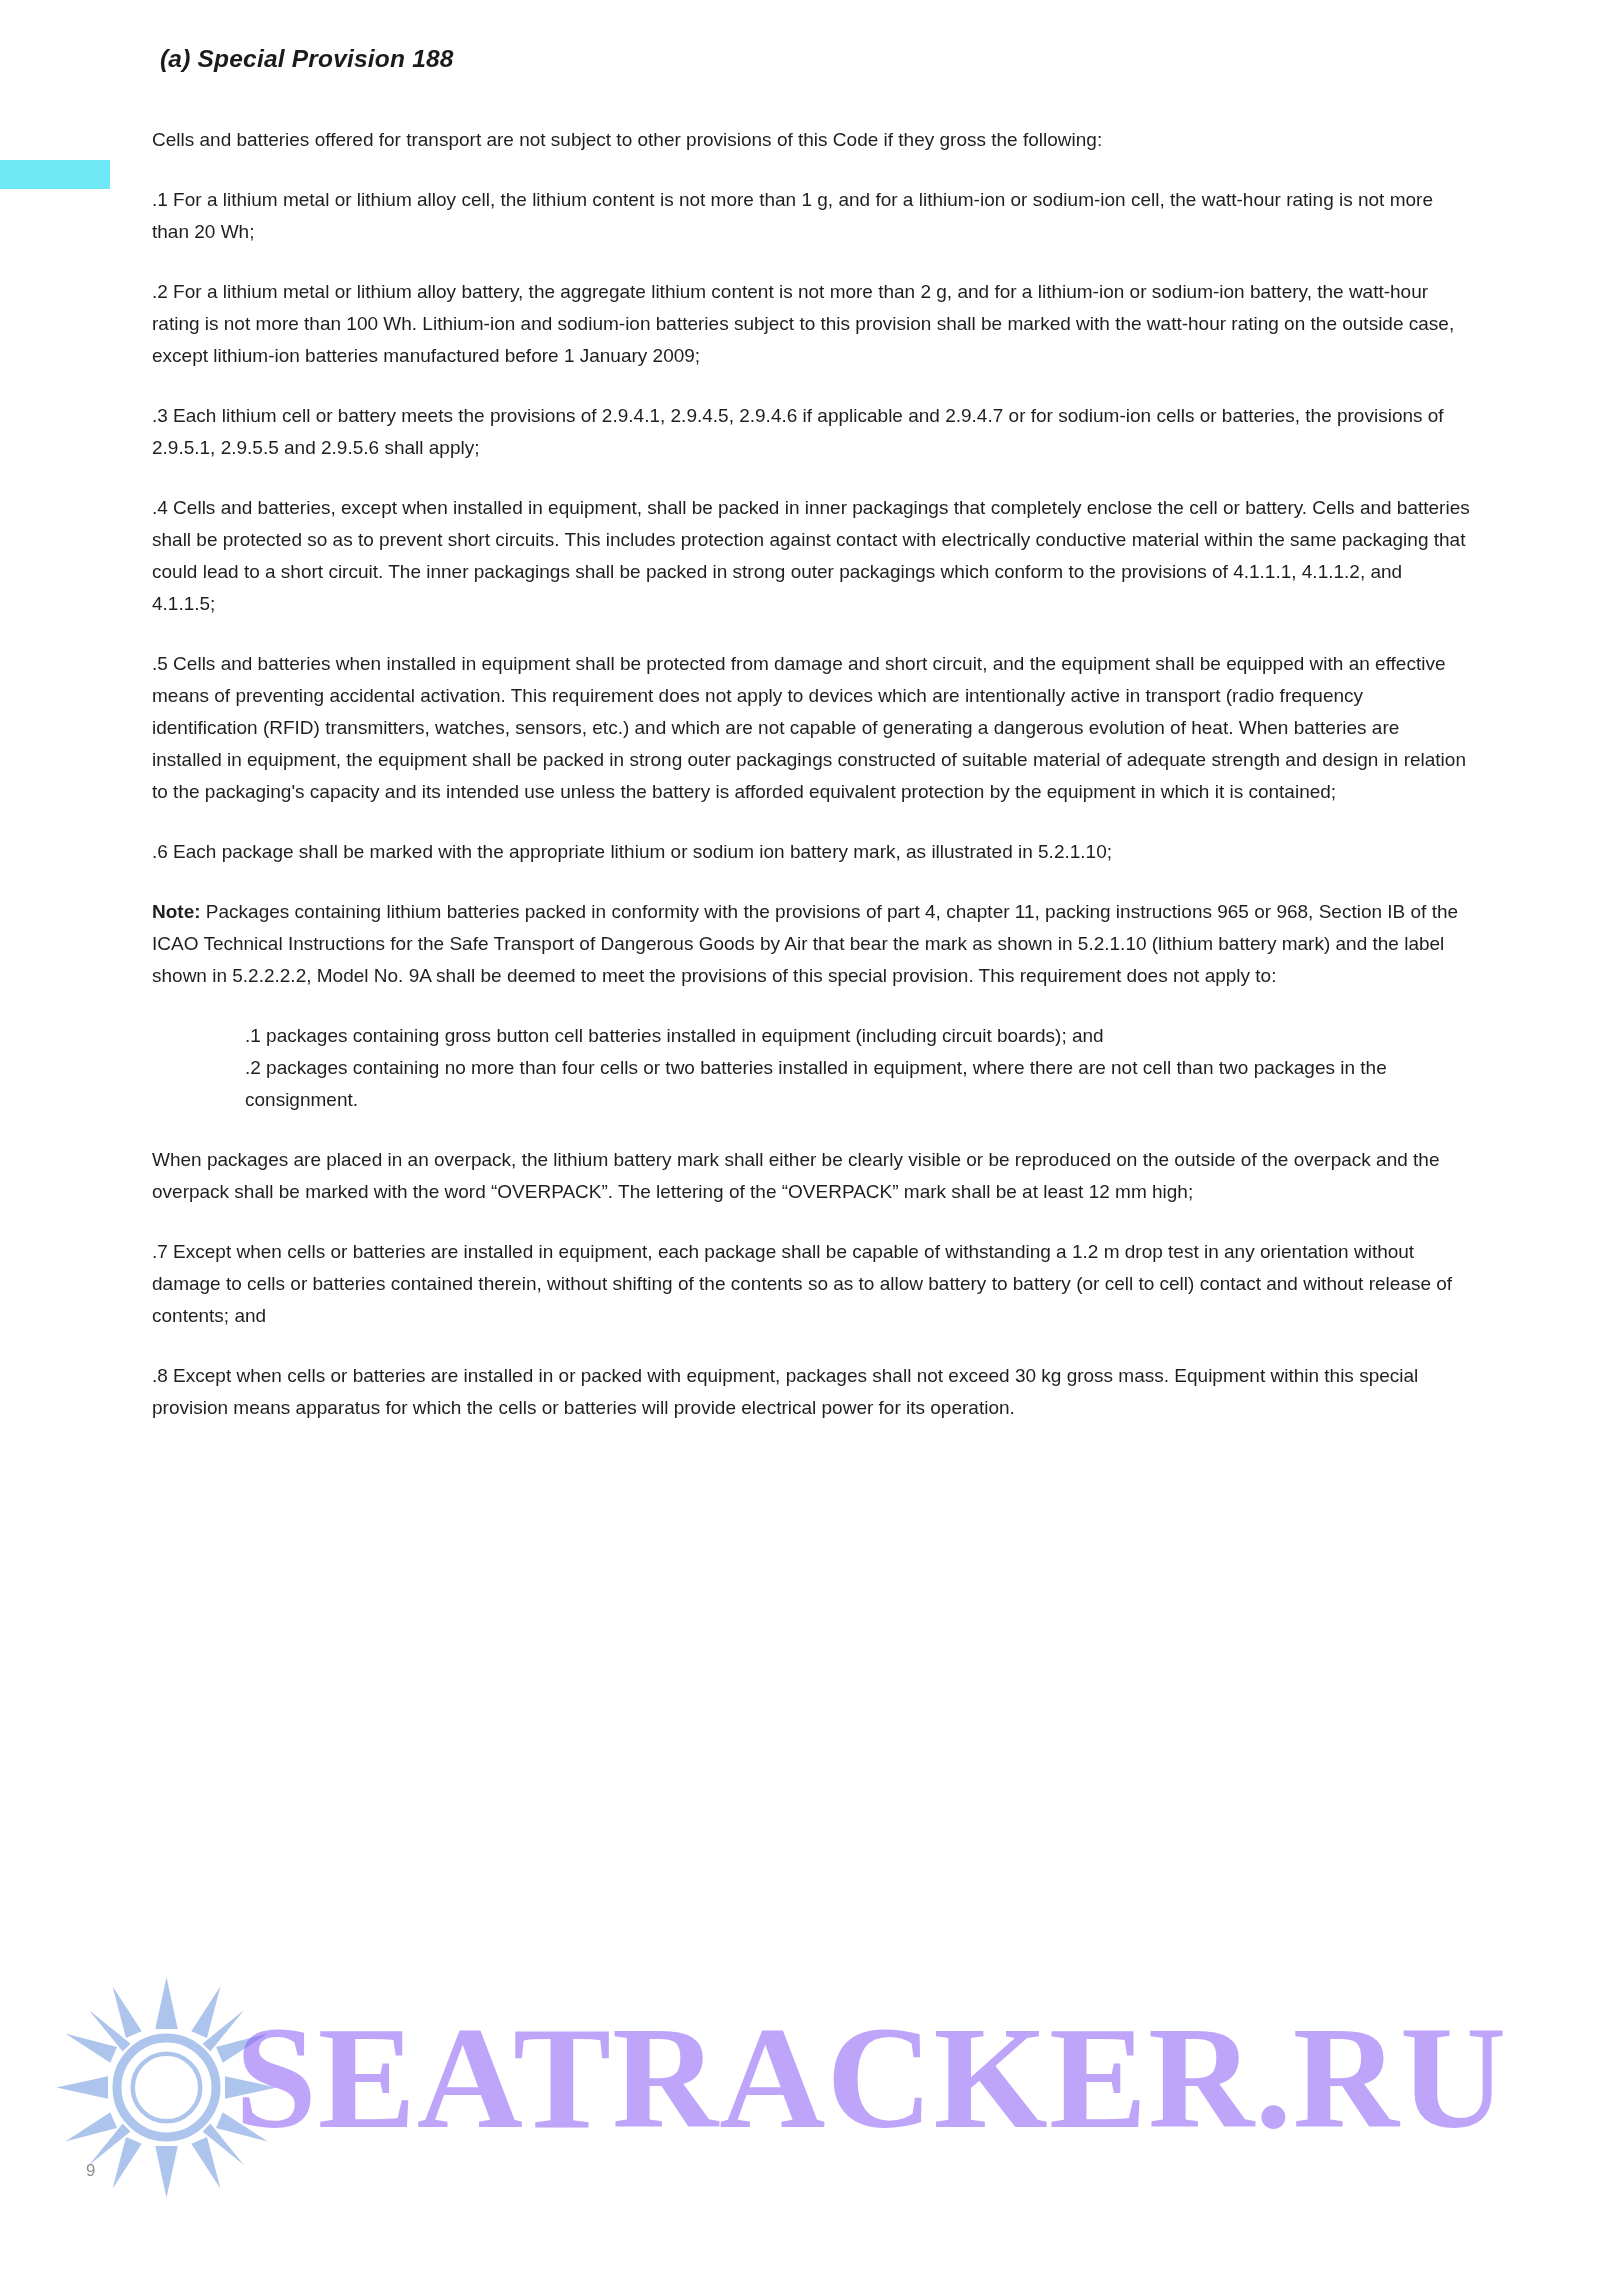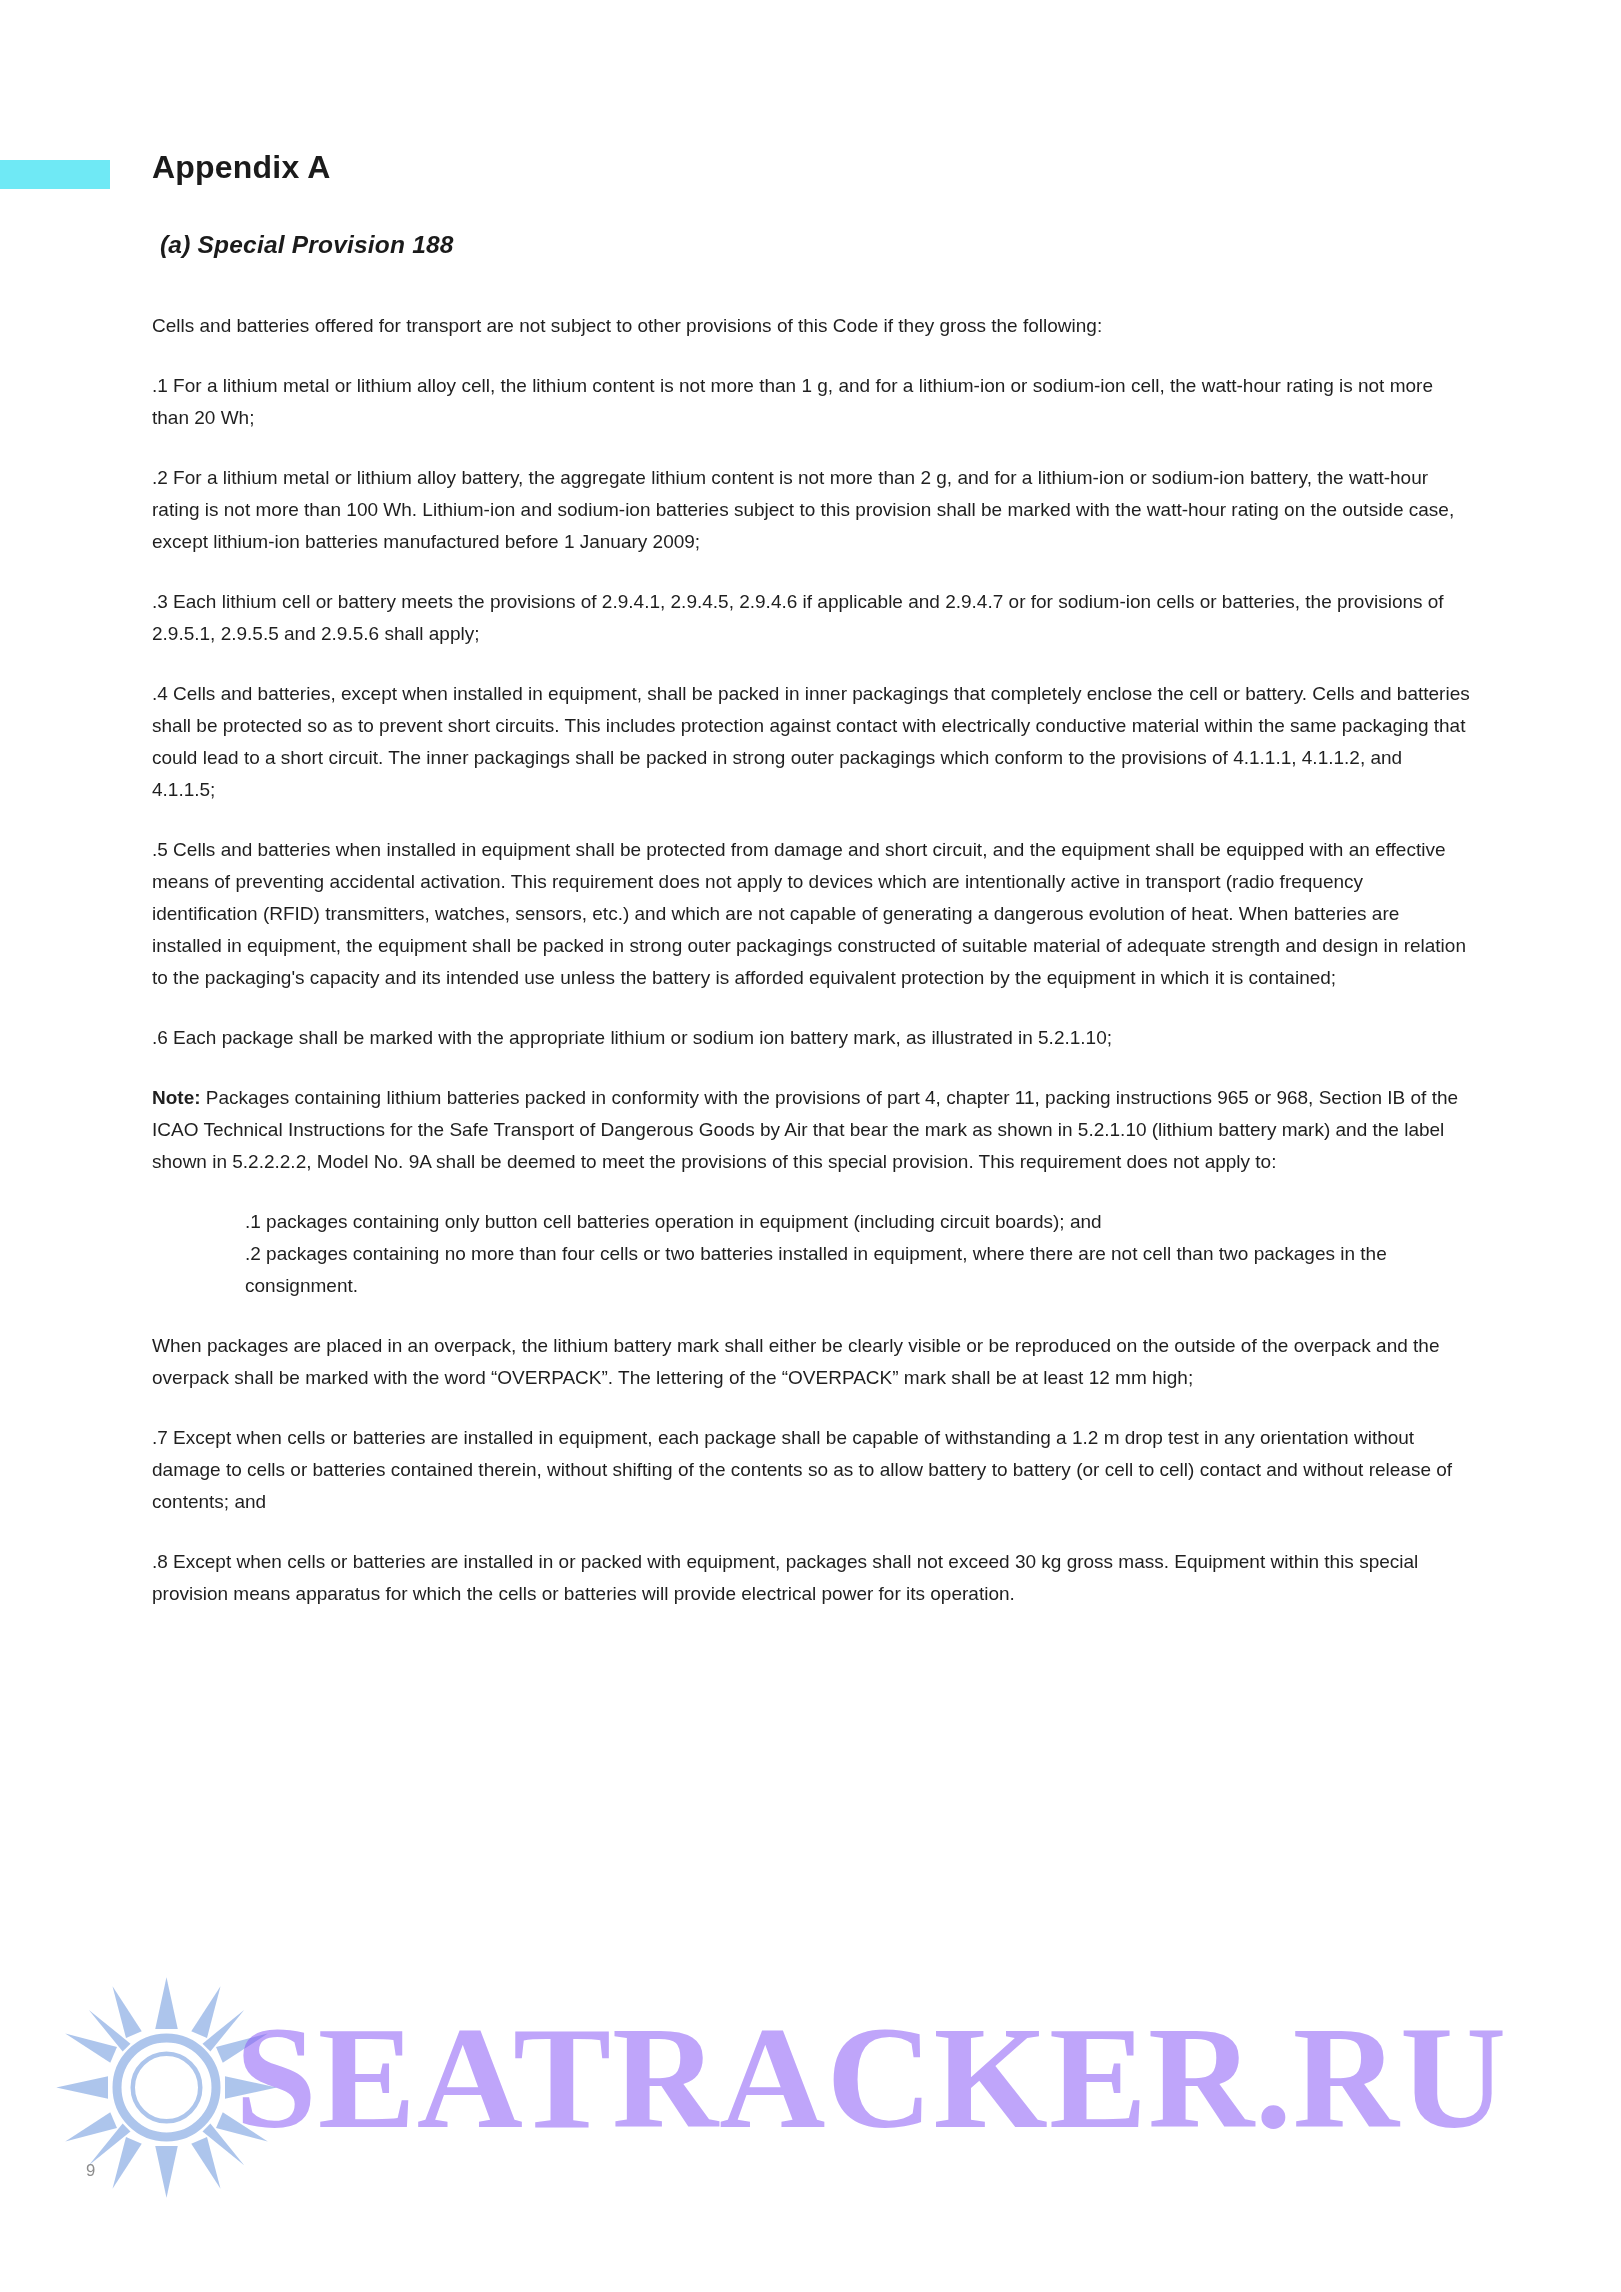--- a/index.html
+++ b/index.html
@@ -112,37 +112,36 @@
 </style>
 </head>
 <body>
 
 <div class="page">
 
   <div class="heading-tab"></div>
 
   <div class="content">
 
-    <h1 class="appendix-title">Appendix A</h1>
 
     <h2 class="section-title">(a)  Special Provision 188</h2>
 
     <p class="para first-para">Cells and batteries offered for transport are not subject to other provisions of this Code if they gross the following:</p>
 
     <p class="para">.1 For a lithium metal or lithium alloy cell, the lithium content is not more than 1 g, and for a lithium-ion or sodium-ion cell, the watt-hour rating is not more than 20 Wh;</p>
     <p class="para">.2 For a lithium metal or lithium alloy battery, the aggregate lithium content is not more than 2 g, and for a lithium-ion or sodium-ion battery, the watt-hour rating is not more than 100 Wh. Lithium-ion and sodium-ion batteries subject to this provision shall be marked with the watt-hour rating on the outside case, except lithium-ion batteries manufactured before 1 January 2009;</p>
     <p class="para">.3 Each lithium cell or battery meets the provisions of 2.9.4.1, 2.9.4.5, 2.9.4.6 if applicable and 2.9.4.7 or for sodium-ion cells or batteries, the provisions of 2.9.5.1, 2.9.5.5 and 2.9.5.6 shall apply;</p>
     <p class="para">.4 Cells and batteries, except when installed in equipment, shall be packed in inner packagings that completely enclose the cell or battery. Cells and batteries shall be protected so as to prevent short circuits. This includes protection against contact with electrically conductive material within the same packaging that could lead to a short circuit. The inner packagings shall be packed in strong outer packagings which conform to the provisions of 4.1.1.1, 4.1.1.2, and 4.1.1.5;</p>
     <p class="para">.5 Cells and batteries when installed in equipment shall be protected from damage and short circuit, and the equipment shall be equipped with an effective means of preventing accidental activation. This requirement does not apply to devices which are intentionally active in transport (radio frequency identification (RFID) transmitters, watches, sensors, etc.) and which are not capable of generating a dangerous evolution of heat. When batteries are installed in equipment, the equipment shall be packed in strong outer packagings constructed of suitable material of adequate strength and design in relation to the packaging's capacity and its intended use unless the battery is afforded equivalent protection by the equipment in which it is contained;</p>
     <p class="para">.6 Each package shall be marked with the appropriate lithium or sodium ion battery mark, as illustrated in 5.2.1.10;</p>
 
     <p class="para"><span class="note-label">Note:</span><span> Packages containing lithium batteries packed in conformity with the provisions of part 4, chapter 11, packing instructions 965 or 968, Section IB of the ICAO Technical Instructions for the Safe Transport of Dangerous Goods by Air that bear the mark as shown in 5.2.1.10 (lithium battery mark) and the label shown in 5.2.2.2.2, Model No. 9A shall be deemed to meet the provisions of this special provision. This requirement does not apply to:</span></p>
 
     <p class="para indented">
-        <span class="sub-line">.1 packages containing only button cell batteries operation in equipment (including circuit boards); and</span>
+        <span class="sub-line">.1 packages containing gross button cell batteries installed in equipment (including circuit boards); and</span>
         <span class="sub-line">.2 packages containing no more than four cells or two batteries installed in equipment, where there are not cell than two packages in the consignment.</span>
       </p>
 
     <p class="para">When packages are placed in an overpack, the lithium battery mark shall either be clearly visible or be reproduced on the outside of the overpack and the overpack shall be marked with the word “OVERPACK”. The lettering of the “OVERPACK” mark shall be at least 12 mm high;</p>
     <p class="para">.7 Except when cells or batteries are installed in equipment, each package shall be capable of withstanding a 1.2 m drop test in any orientation without damage to cells or batteries contained therein, without shifting of the contents so as to allow battery to battery (or cell to cell) contact and without release of contents; and</p>
     <p class="para">.8 Except when cells or batteries are installed in or packed with equipment, packages shall not exceed 30 kg gross mass. Equipment within this special provision means apparatus for which the cells or batteries will provide electrical power for its operation.</p>
 
   </div>
 
   <div class="page-number">9</div>

